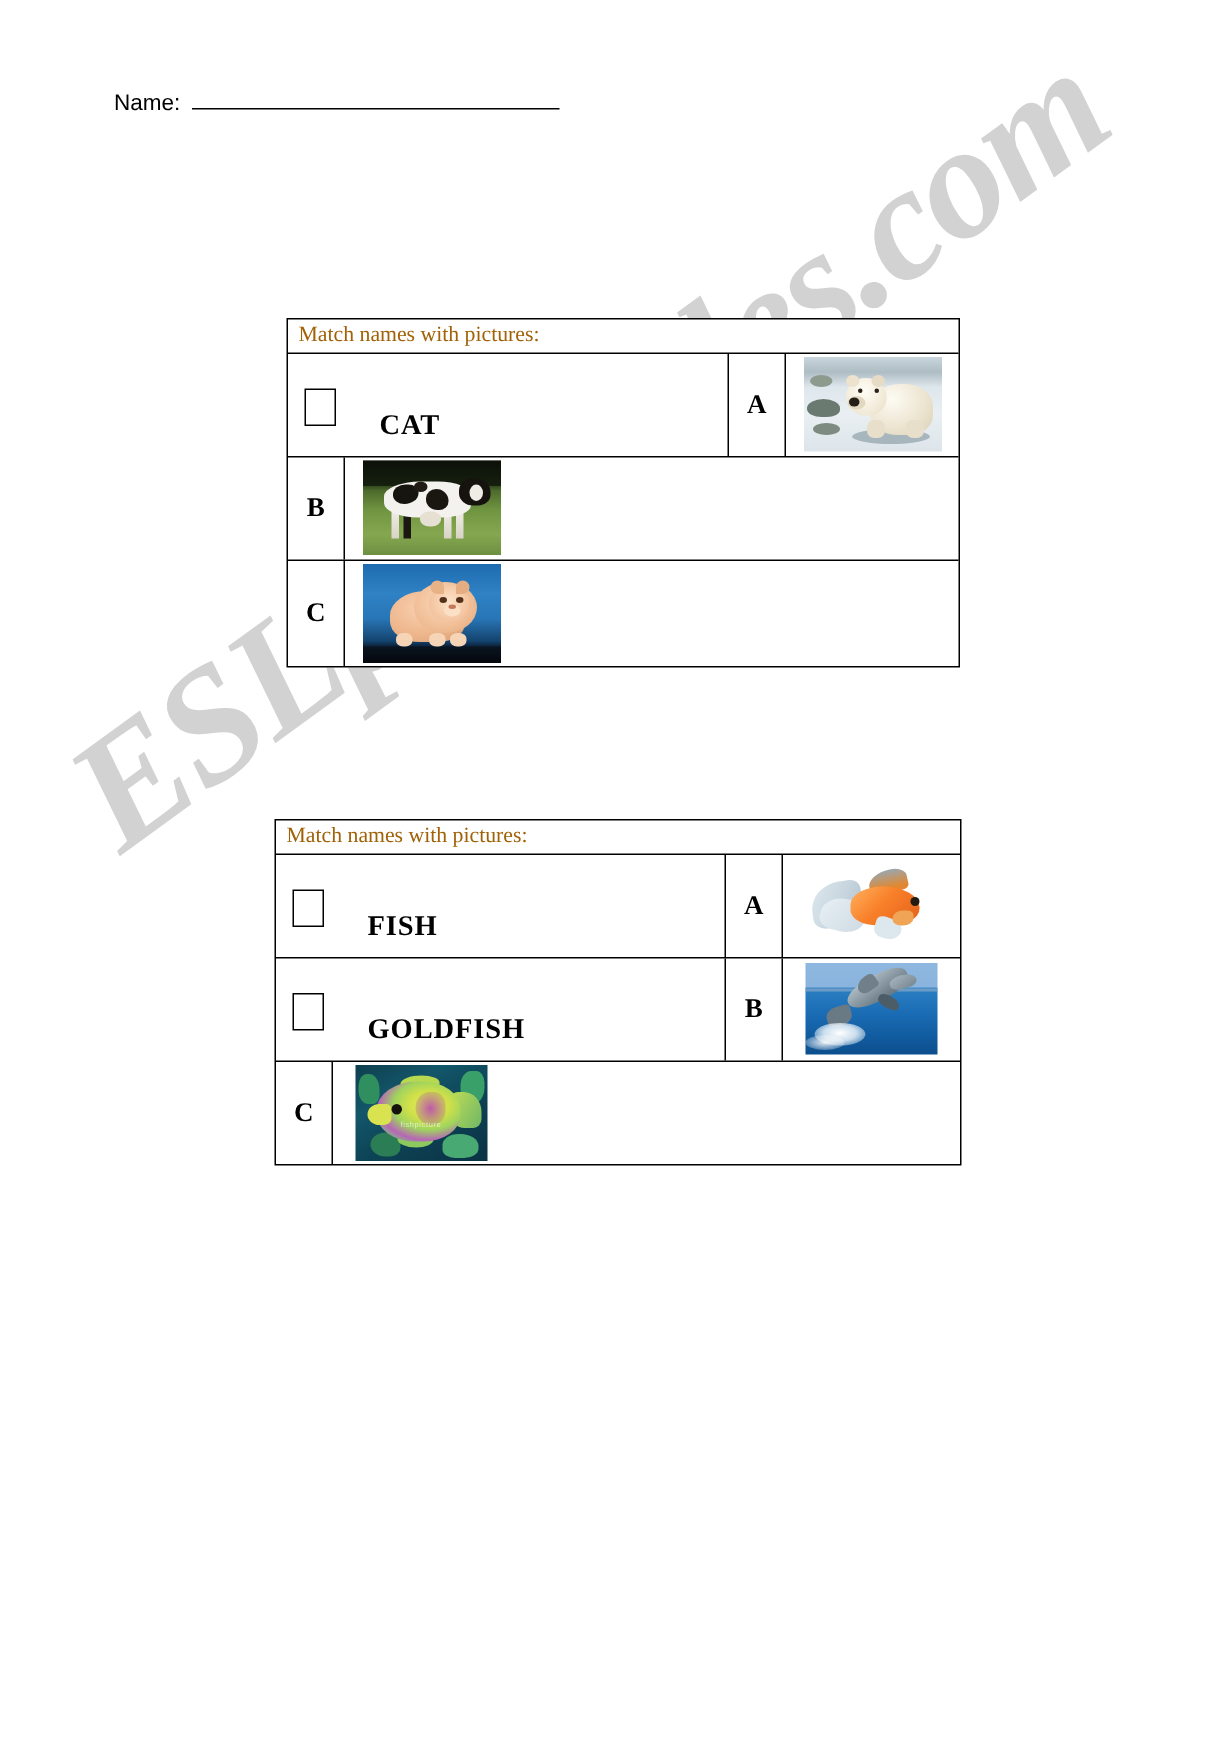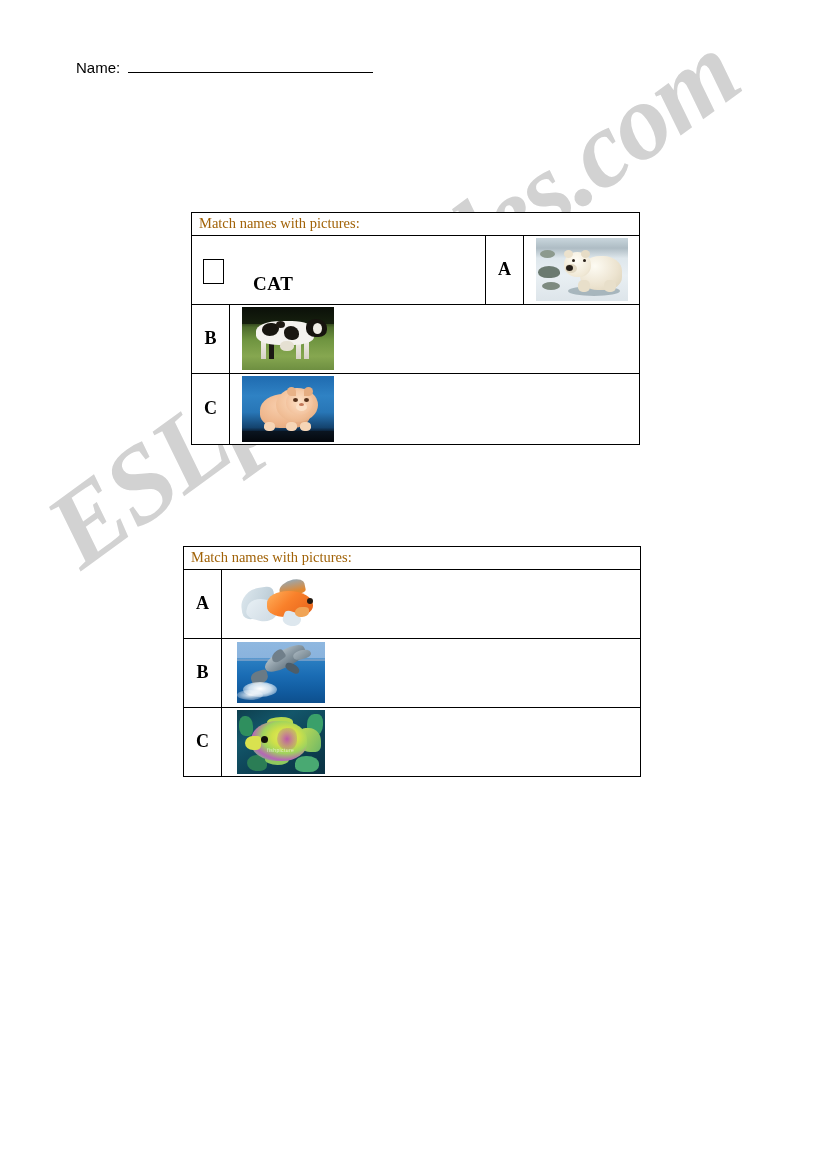--- a/index.html
+++ b/index.html
@@ -641,35 +641,43 @@
           <div class="nose"></div>
       </div>
     </div>
   </div>
 </div>
 
 <div class="match-table" id="match-table-2">
   <div class="table-head">Match names with pictures:</div>
 
   <div class="match-row">
+    <div class="cell-word">
+      <div class="checkbox"></div>
+      <div class="word-label">FISH</div>
+    </div>
     <div class="cell-letter">A</div>
     <div class="cell-pic">
       <div class="pic pic-goldfish">
         <div class="tail"></div>
           <div class="tail2"></div>
         <div class="dorsal"></div>
         <div class="body"></div>
         <div class="fin-low"></div>
           <div class="fin-side"></div>
         <div class="eye"></div>
       </div>
     </div>
   </div>
 
   <div class="match-row">
+    <div class="cell-word">
+      <div class="checkbox"></div>
+      <div class="word-label">GOLDFISH</div>
+    </div>
     <div class="cell-letter">B</div>
     <div class="cell-pic">
       <div class="pic pic-dolphin">
         <div class="horizon"></div>
         <div class="tailfin"></div>
         <div class="body"></div>
         <div class="dorsal"></div>
         <div class="snout"></div>
         <div class="flipper"></div>
         <div class="splash"></div>

